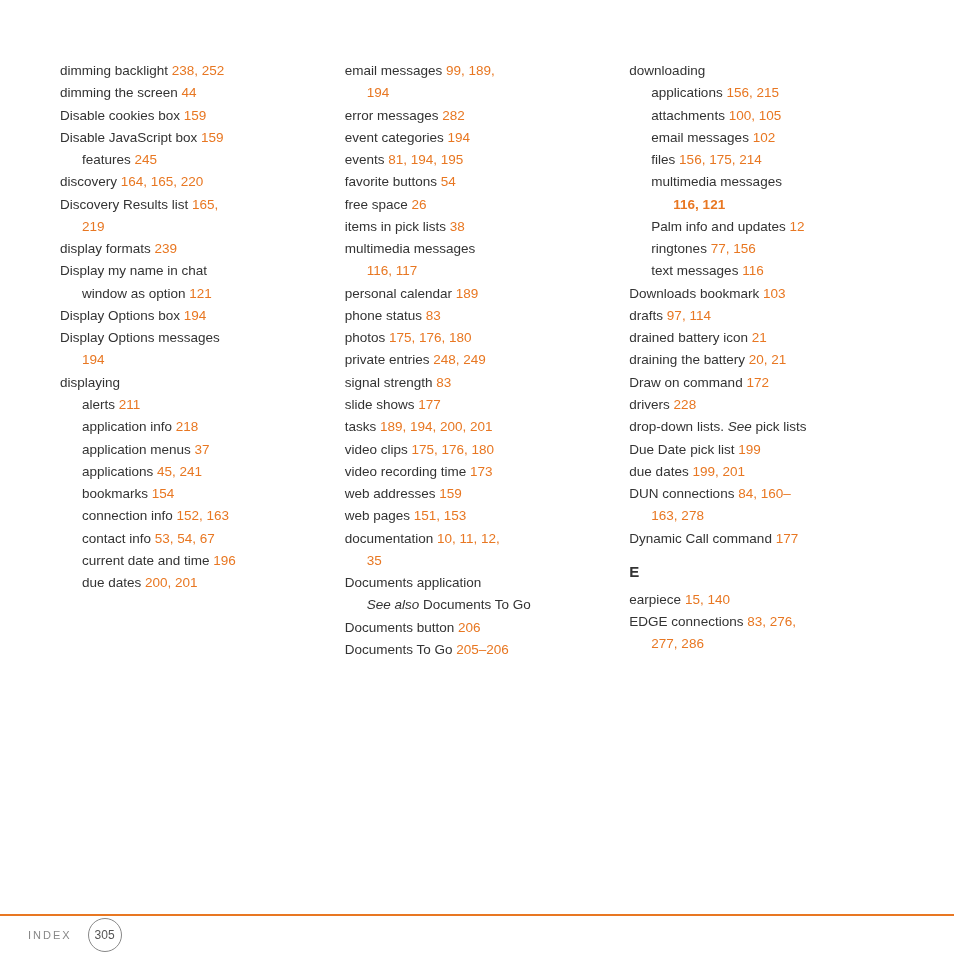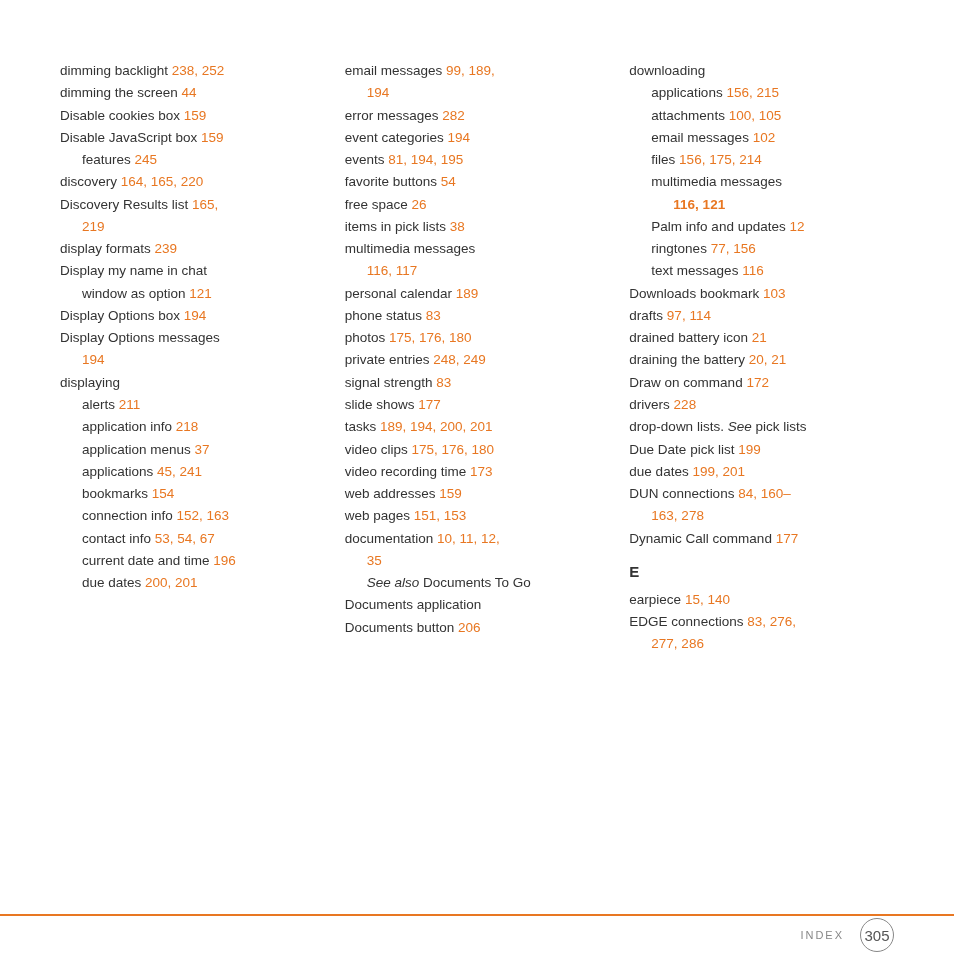--- a/index.html
+++ b/index.html
@@ -51,39 +51,38 @@
     }
     .footer {
       position: absolute;
       bottom: 0;
       left: 0;
       right: 0;
       height: 40px;
       border-top: 2px solid #E87722;
       display: flex;
       align-items: center;
-      justify-content: flex-end;
-      padding: 0 60px;
+      padding: 0 28px;
     }
     .footer-index {
       font-size: 11px;
       color: #888;
       letter-spacing: 2px;
       text-transform: uppercase;
       margin-right: 16px;
     }
     .footer-page {
       width: 34px;
       height: 34px;
       border-radius: 50%;
       border: 1.5px solid #888;
       display: flex;
       align-items: center;
       justify-content: center;
-      font-size: 15px;
+      font-size: 12px;
       color: #555;
     }
   </style>
 </head>
 <body>
 
 <div class="page-content">
   <div class="columns">
 
     <div class="col">
@@ -130,23 +129,24 @@
       <div class="entry">private entries <span class="orange">248, 249</span></div>
       <div class="entry">signal strength <span class="orange">83</span></div>
       <div class="entry">slide shows <span class="orange">177</span></div>
       <div class="entry">tasks <span class="orange">189, 194, 200, 201</span></div>
       <div class="entry">video clips <span class="orange">175, 176, 180</span></div>
       <div class="entry">video recording time <span class="orange">173</span></div>
       <div class="entry">web addresses <span class="orange">159</span></div>
       <div class="entry">web pages <span class="orange">151, 153</span></div>
       <div class="entry">documentation <span class="orange">10, 11, 12,</span></div>
       <div class="entry indent"><span class="orange">35</span></div>
+      <div class="entry">Documents application</div>
       <div class="entry indent"><em>See also</em> Documents To Go</div>
-      <div class="entry">Documents application</div>
       <div class="entry">Documents button <span class="orange">206</span></div>
+      <div class="entry">Documents To Go <span class="orange">205–206</span></div>
     </div>
 
     <div class="col">
       <div class="entry">downloading</div>
       <div class="entry indent">applications <span class="orange">156, 215</span></div>
       <div class="entry indent">attachments <span class="orange">100, 105</span></div>
       <div class="entry indent">email messages <span class="orange">102</span></div>
       <div class="entry indent">files <span class="orange">156, 175, 214</span></div>
       <div class="entry indent">multimedia messages</div>
       <div class="entry" style="padding-left: 44px; font-weight: bold;"><span class="orange">116, 121</span></div>

